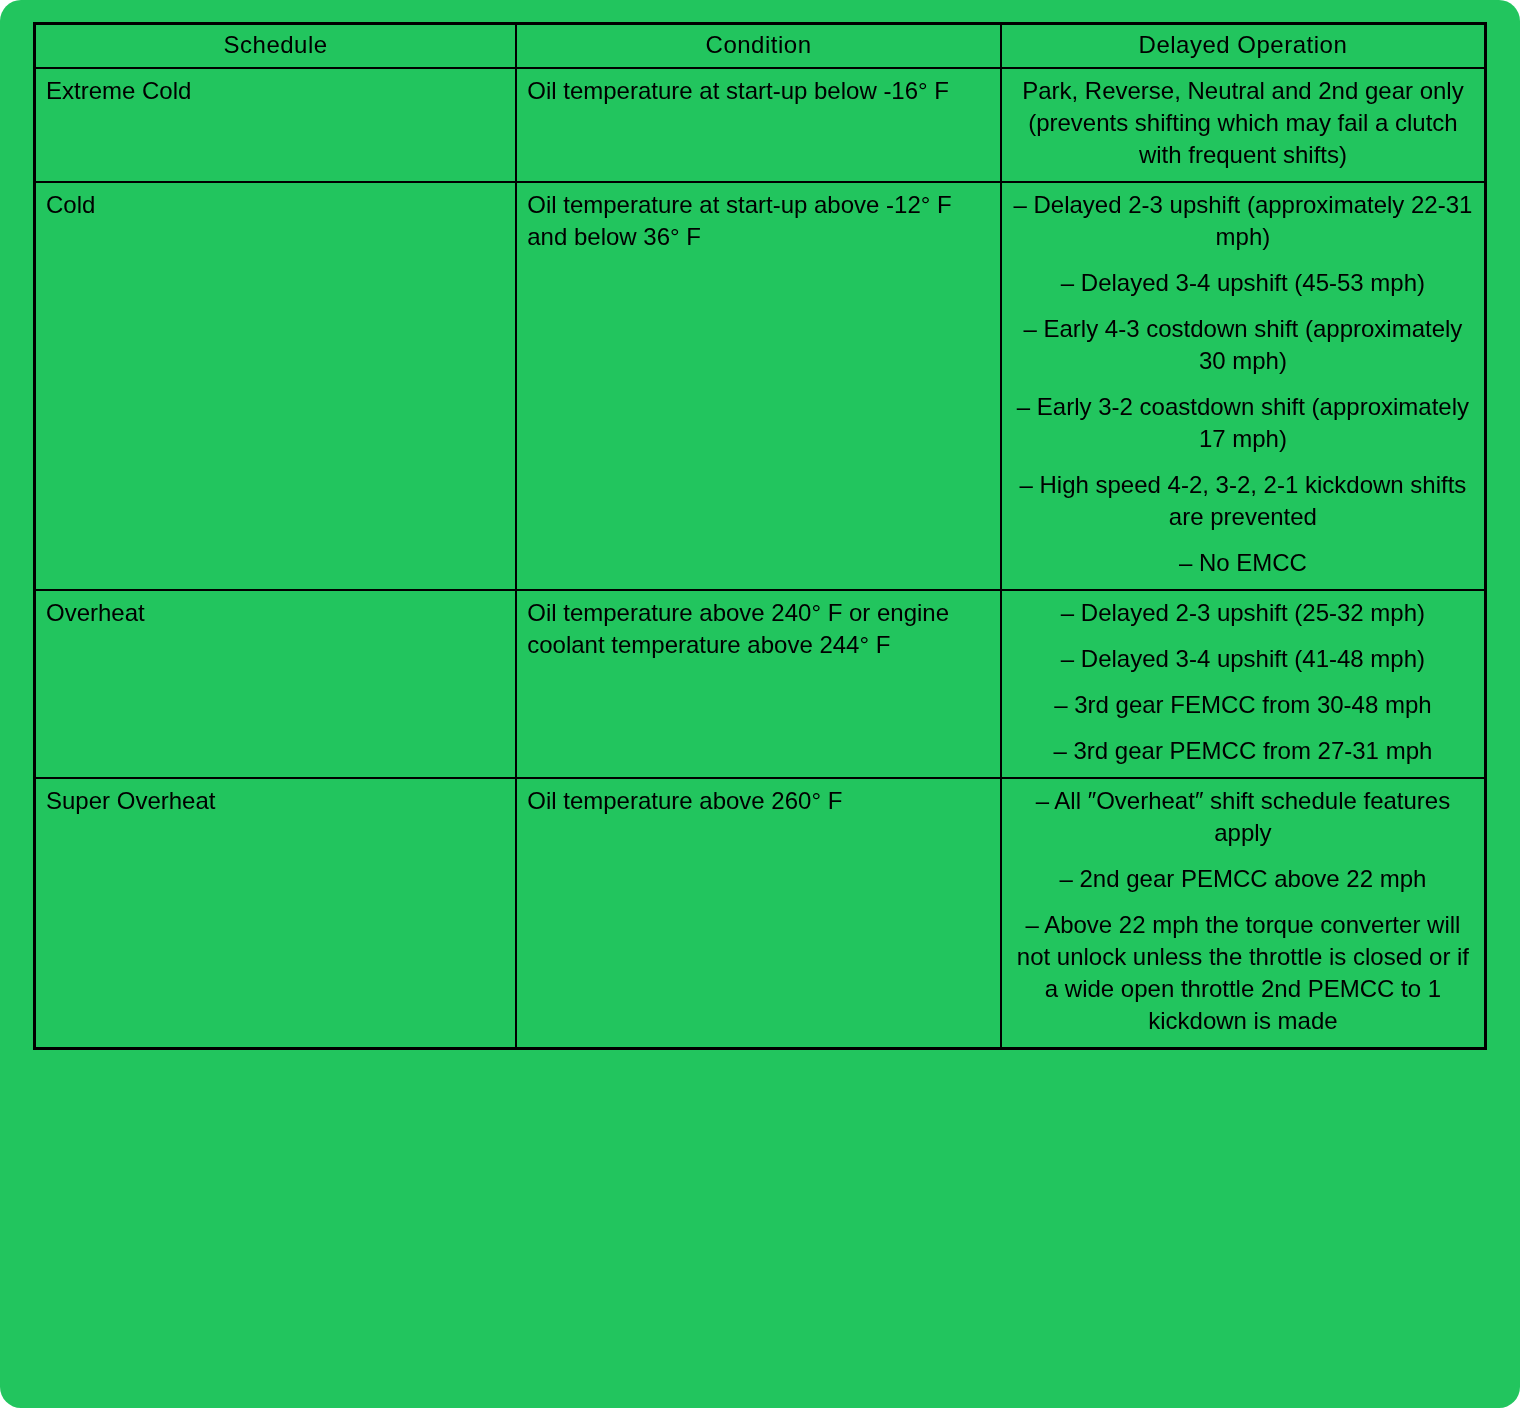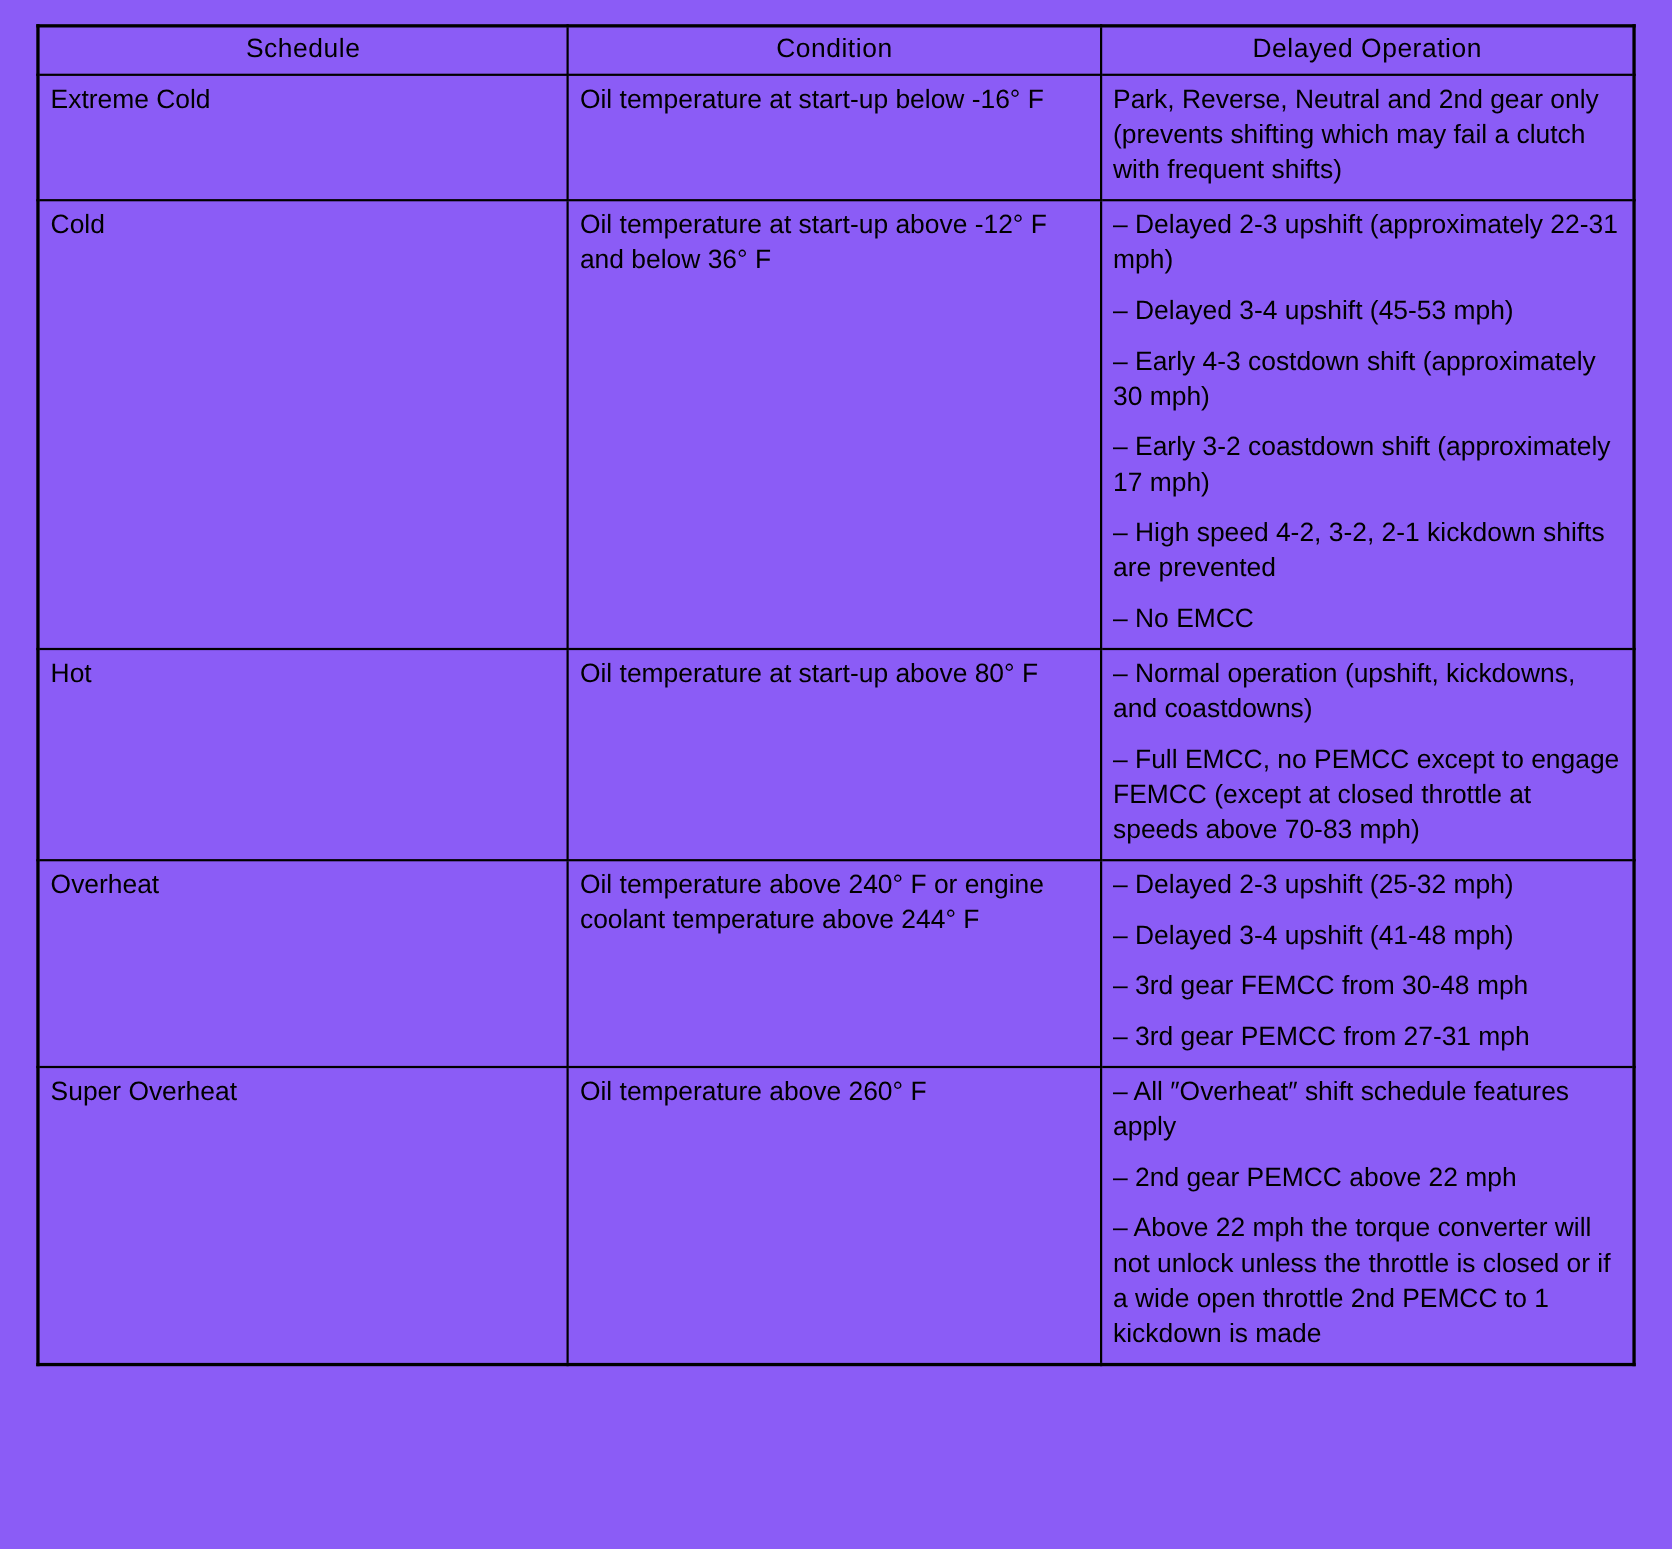--- a/index.html
+++ b/index.html
@@ -6,21 +6,22 @@
     margin: 0;
     padding: 0;
     background: #ffffff;
     font-family: "Liberation Sans", "DejaVu Sans", sans-serif;
   }
   .page {
     width: 1520px;
     height: 1408px;
     box-sizing: border-box;
     padding: 22px 33px;
-    background: #8b5cf6;
+    background: #22c55e;
+    border-radius: 21px;
   }
   table.schedule-table {
     width: 100%;
     border-collapse: collapse;
     border: 3px solid #000000;
     table-layout: fixed;
     color: #000000;
     font-size: 24px;
     line-height: 32px;
   }
@@ -39,20 +40,21 @@
     padding: 4px 8px 6px 8px;
     letter-spacing: 0.5px;
   }
   table.schedule-table td {
     text-align: left;
     padding: 6px 10px 10px 10px;
     margin-top: 36px;
   }
   td.ops p {
     margin: 0;
+    text-align: center;
   }
   td.ops p + p {
     margin-top: 14px;
   }
 </style>
 </head>
 <body>
 
 <div class="page">
   <table class="schedule-table">
@@ -82,28 +84,20 @@
         <td class="ops">
           <p>– Delayed 2-3 upshift (approximately 22-31 mph)</p>
           <p>– Delayed 3-4 upshift (45-53 mph)</p>
           <p>– Early 4-3 costdown shift (approximately 30 mph)</p>
           <p>– Early 3-2 coastdown shift (approximately 17 mph)</p>
           <p>– High speed 4-2, 3-2, 2-1 kickdown shifts are prevented</p>
           <p>– No EMCC</p>
         </td>
       </tr>
       <tr>
-        <td>Hot</td>
-        <td>Oil temperature at start-up above 80° F</td>
-        <td class="ops">
-          <p>– Normal operation (upshift, kickdowns, and coastdowns)</p>
-          <p>– Full EMCC, no PEMCC except to engage FEMCC (except at closed throttle at speeds above 70-83 mph)</p>
-        </td>
-      </tr>
-      <tr>
         <td>Overheat</td>
         <td>Oil temperature above 240° F or engine coolant temperature above 244° F</td>
         <td class="ops">
           <p>– Delayed 2-3 upshift (25-32 mph)</p>
           <p>– Delayed 3-4 upshift (41-48 mph)</p>
           <p>– 3rd gear FEMCC from 30-48 mph</p>
           <p>– 3rd gear PEMCC from 27-31 mph</p>
         </td>
       </tr>
       <tr>

